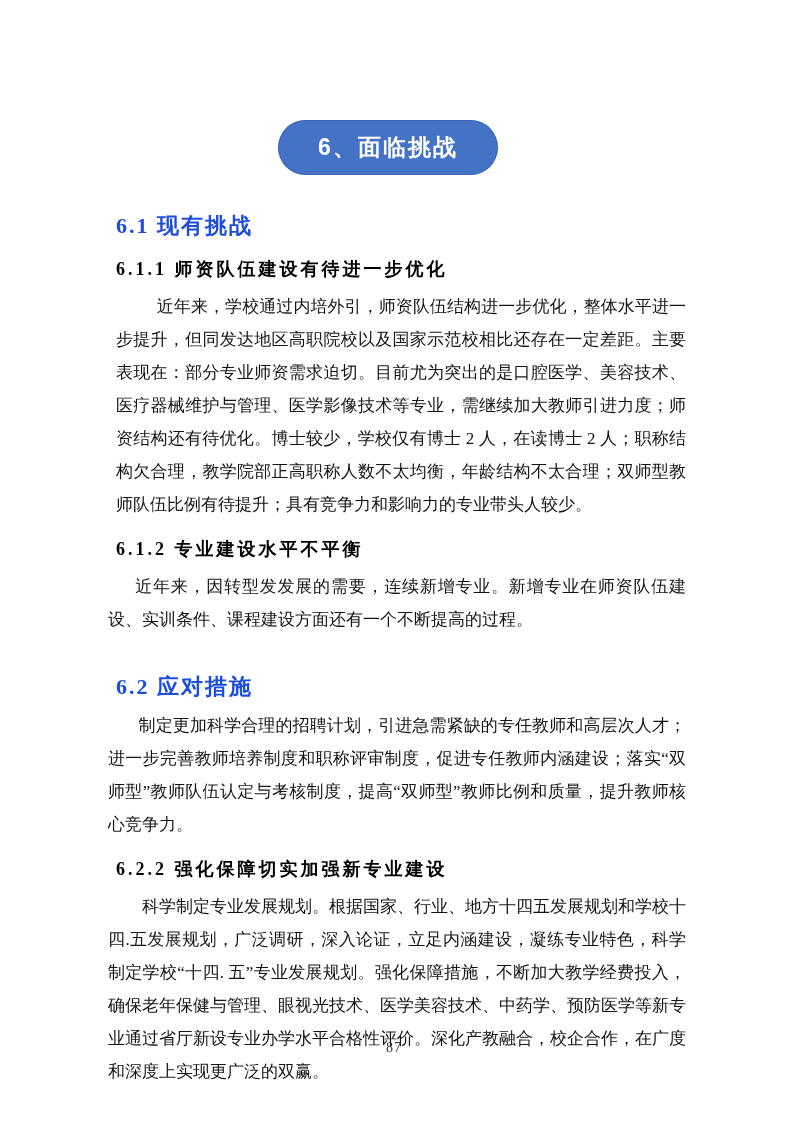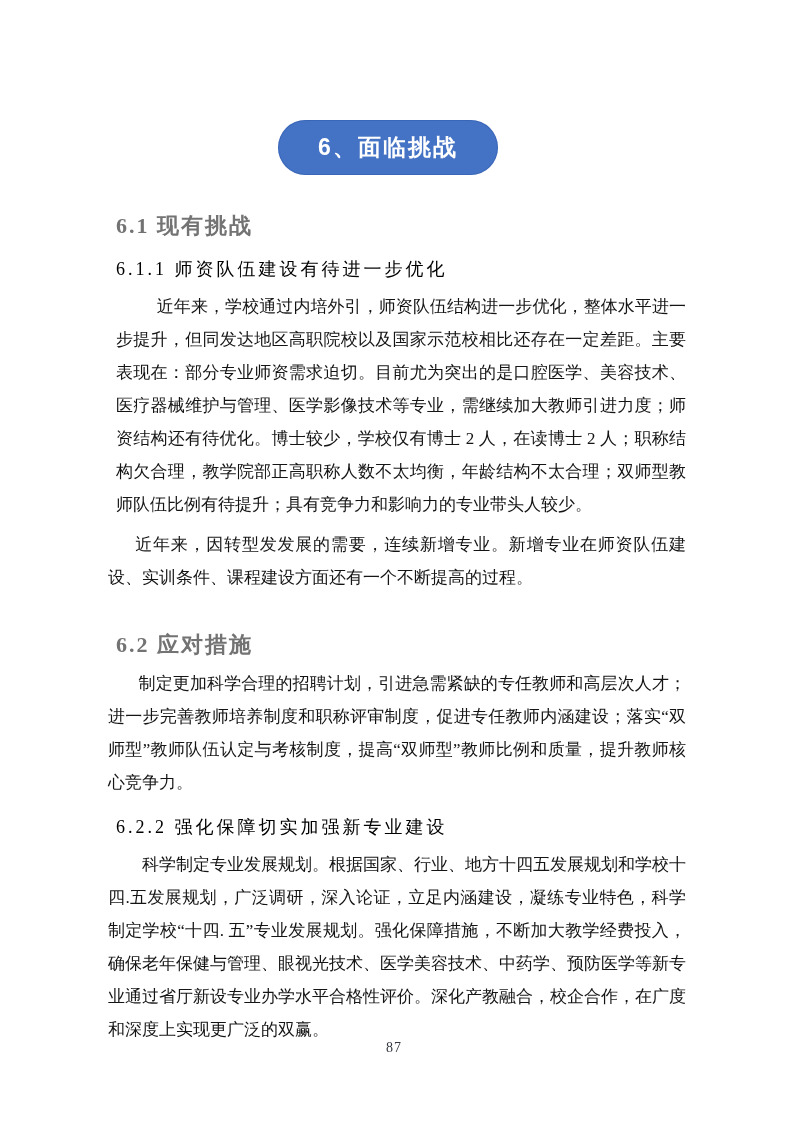--- a/index.html
+++ b/index.html
@@ -35,26 +35,26 @@
   .content {
     width: 578px;
     margin: 0 auto 0 108px;
   }
   h2.sec-heading {
     margin: 36px 0 0 8px;
     font-size: 22px;
     font-weight: bold;
     letter-spacing: 2px;
     line-height: 30px;
-    color: #737373;
+    color: #1d4ed8;
   }
   h3.sub-heading {
     margin: 14px 0 0 8px;
     font-size: 18px;
-    font-weight: normal;
+    font-weight: bold;
     letter-spacing: 3px;
     line-height: 28px;
     color: #000000;
   }
   p.body-para {
     margin: 7px 0 0 0;
     font-size: 17px;
     line-height: 33px;
     text-align: justify;
     color: #141414;
@@ -84,20 +84,21 @@
   </div>
 
   <div class="content">
 
     <h2 class="sec-heading">6.1 现有挑战</h2>
 
     <h3 class="sub-heading">6.1.1 师资队伍建设有待进一步优化</h3>
 
     <p class="body-para indent-24">近年来，学校通过内培外引，师资队伍结构进一步优化，整体水平进一步提升，但同发达地区高职院校以及国家示范校相比还存在一定差距。主要表现在：部分专业师资需求迫切。目前尤为突出的是口腔医学、美容技术、医疗器械维护与管理、医学影像技术等专业，需继续加大教师引进力度；师资结构还有待优化。博士较少，学校仅有博士 2 人，在读博士 2 人；职称结构欠合理，教学院部正高职称人数不太均衡，年龄结构不太合理；双师型教师队伍比例有待提升；具有竞争力和影响力的专业带头人较少。</p>
 
+    <h3 class="sub-heading">6.1.2 专业建设水平不平衡</h3>
 
     <p class="body-para indent-16">近年来，因转型发发展的需要，连续新增专业。新增专业在师资队伍建设、实训条件、课程建设方面还有一个不断提高的过程。</p>
 
     <h2 class="sec-heading">6.2 应对措施</h2>
 
 
     <p class="body-para indent-18">制定更加科学合理的招聘计划，引进急需紧缺的专任教师和高层次人才；进一步完善教师培养制度和职称评审制度，促进专任教师内涵建设；落实“双师型”教师队伍认定与考核制度，提高“双师型”教师比例和质量，提升教师核心竞争力。</p>
 
     <h3 class="sub-heading">6.2.2 强化保障切实加强新专业建设</h3>
 

